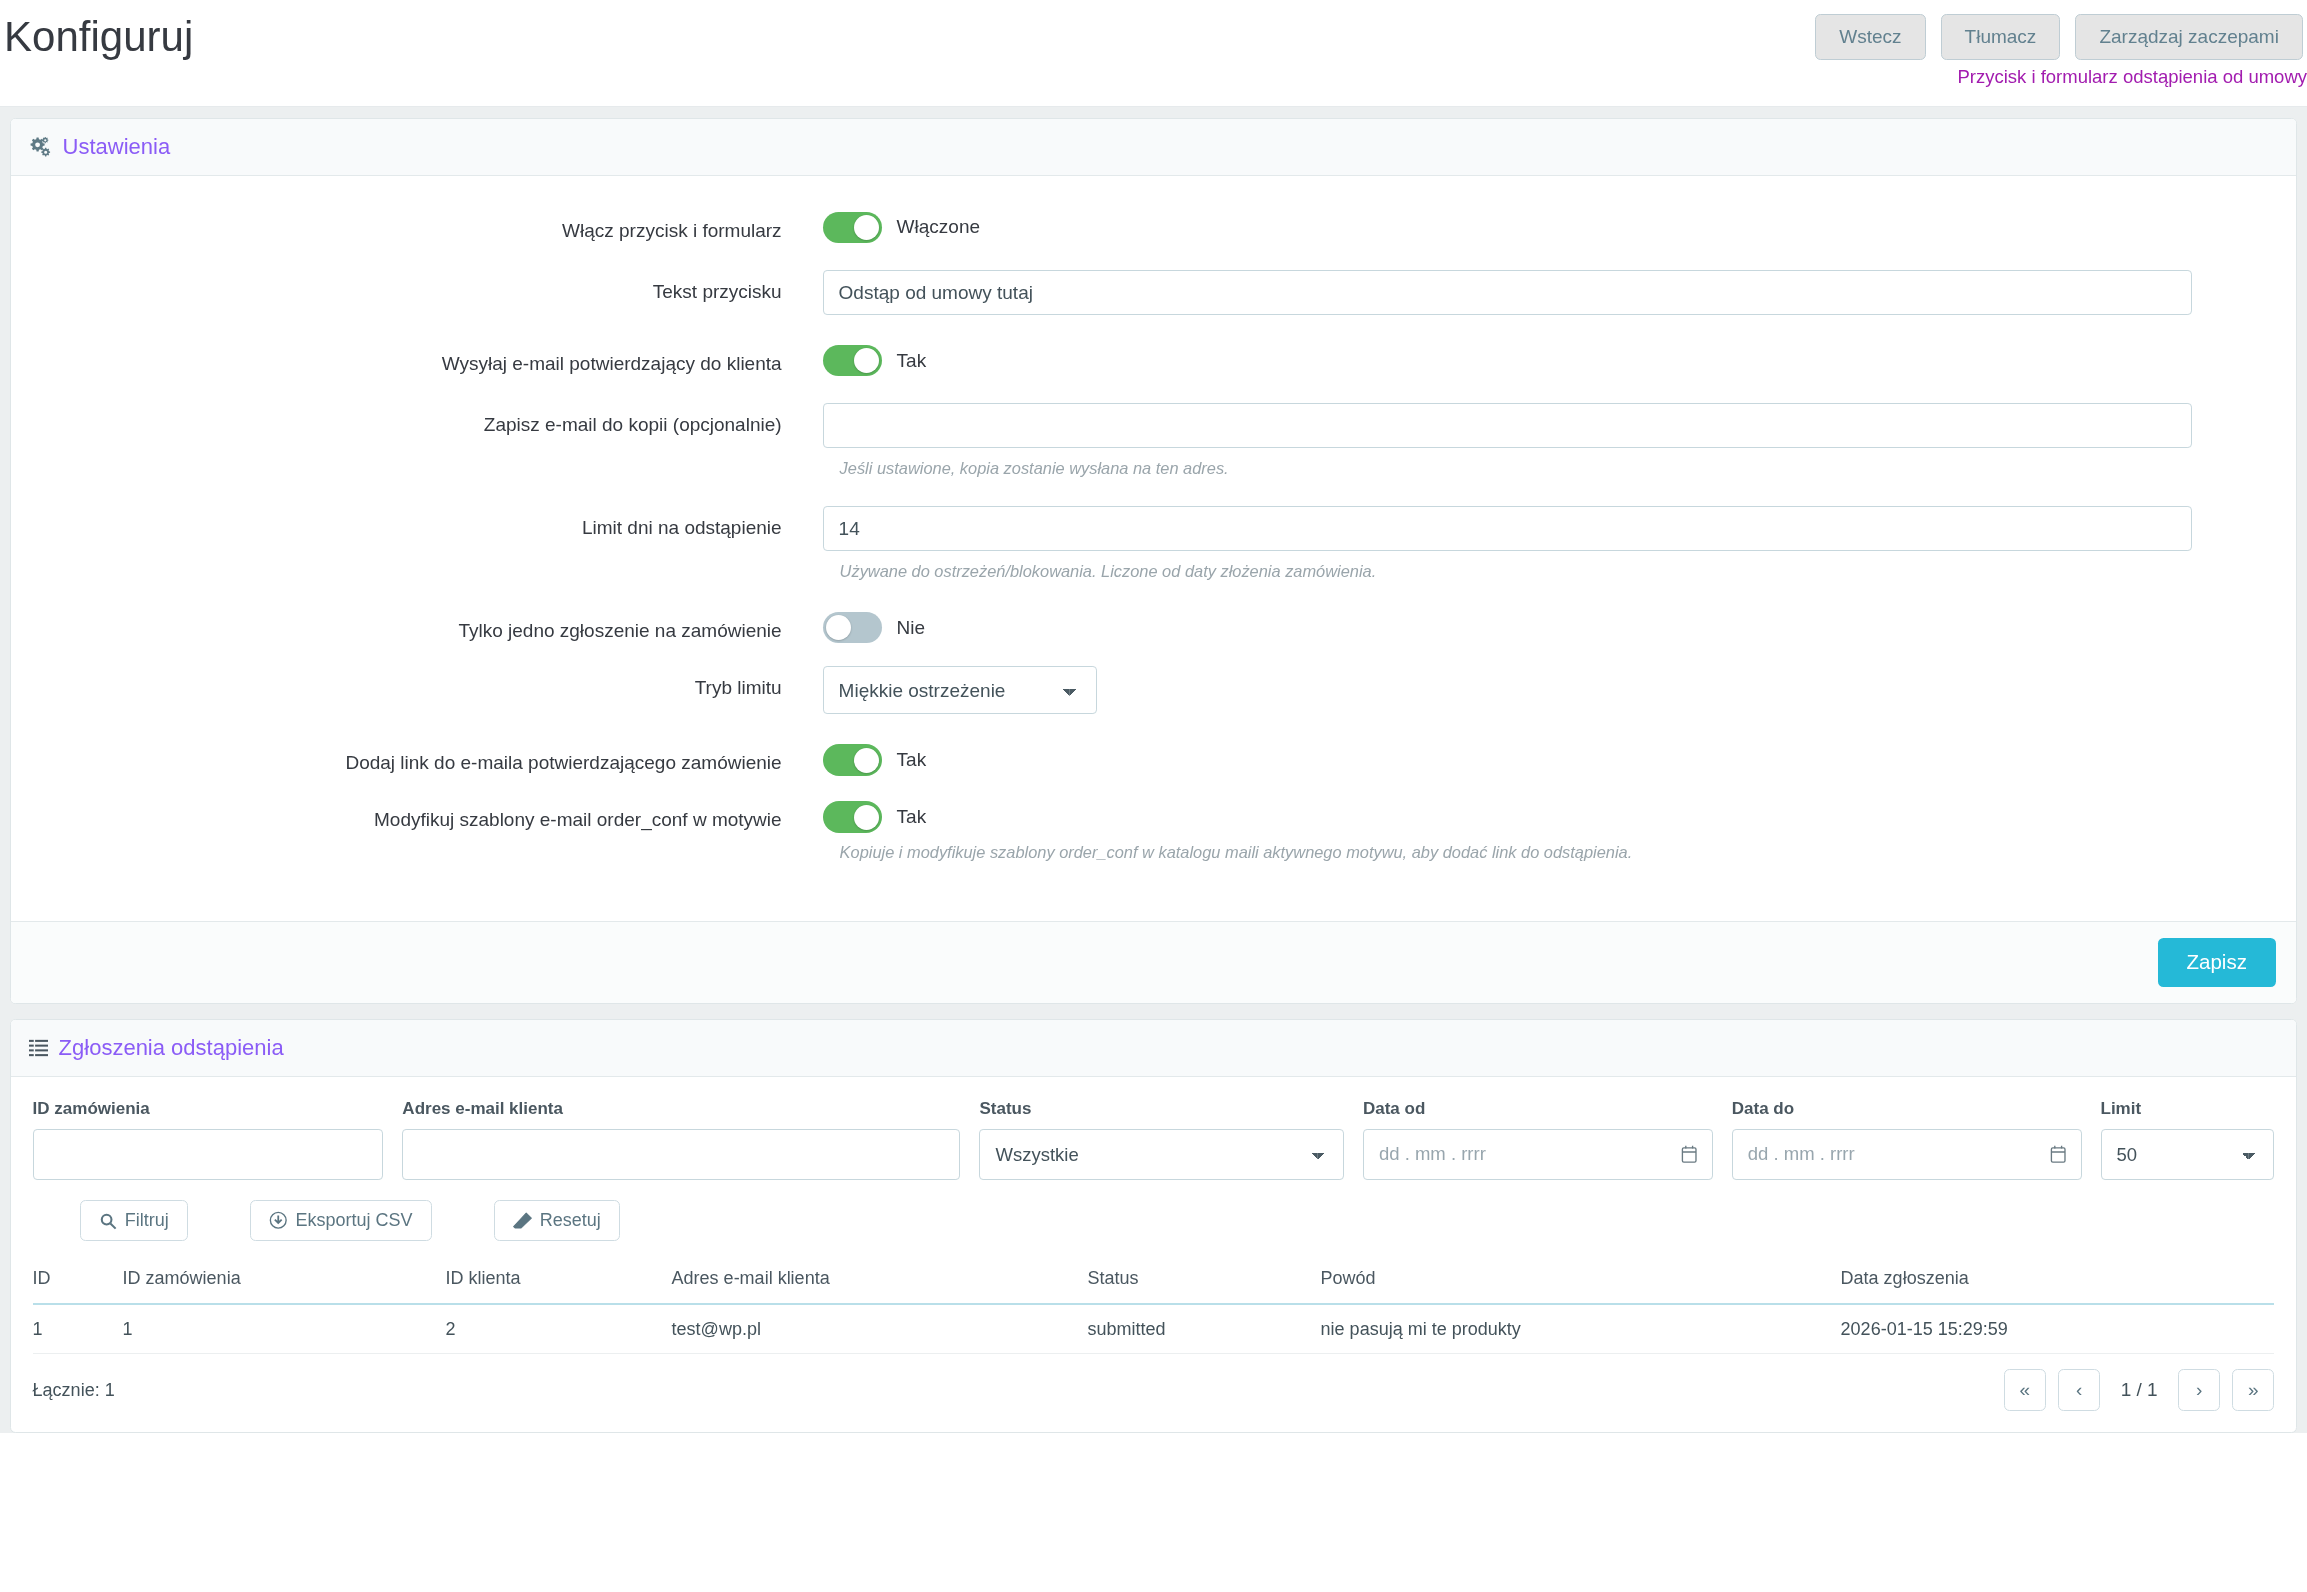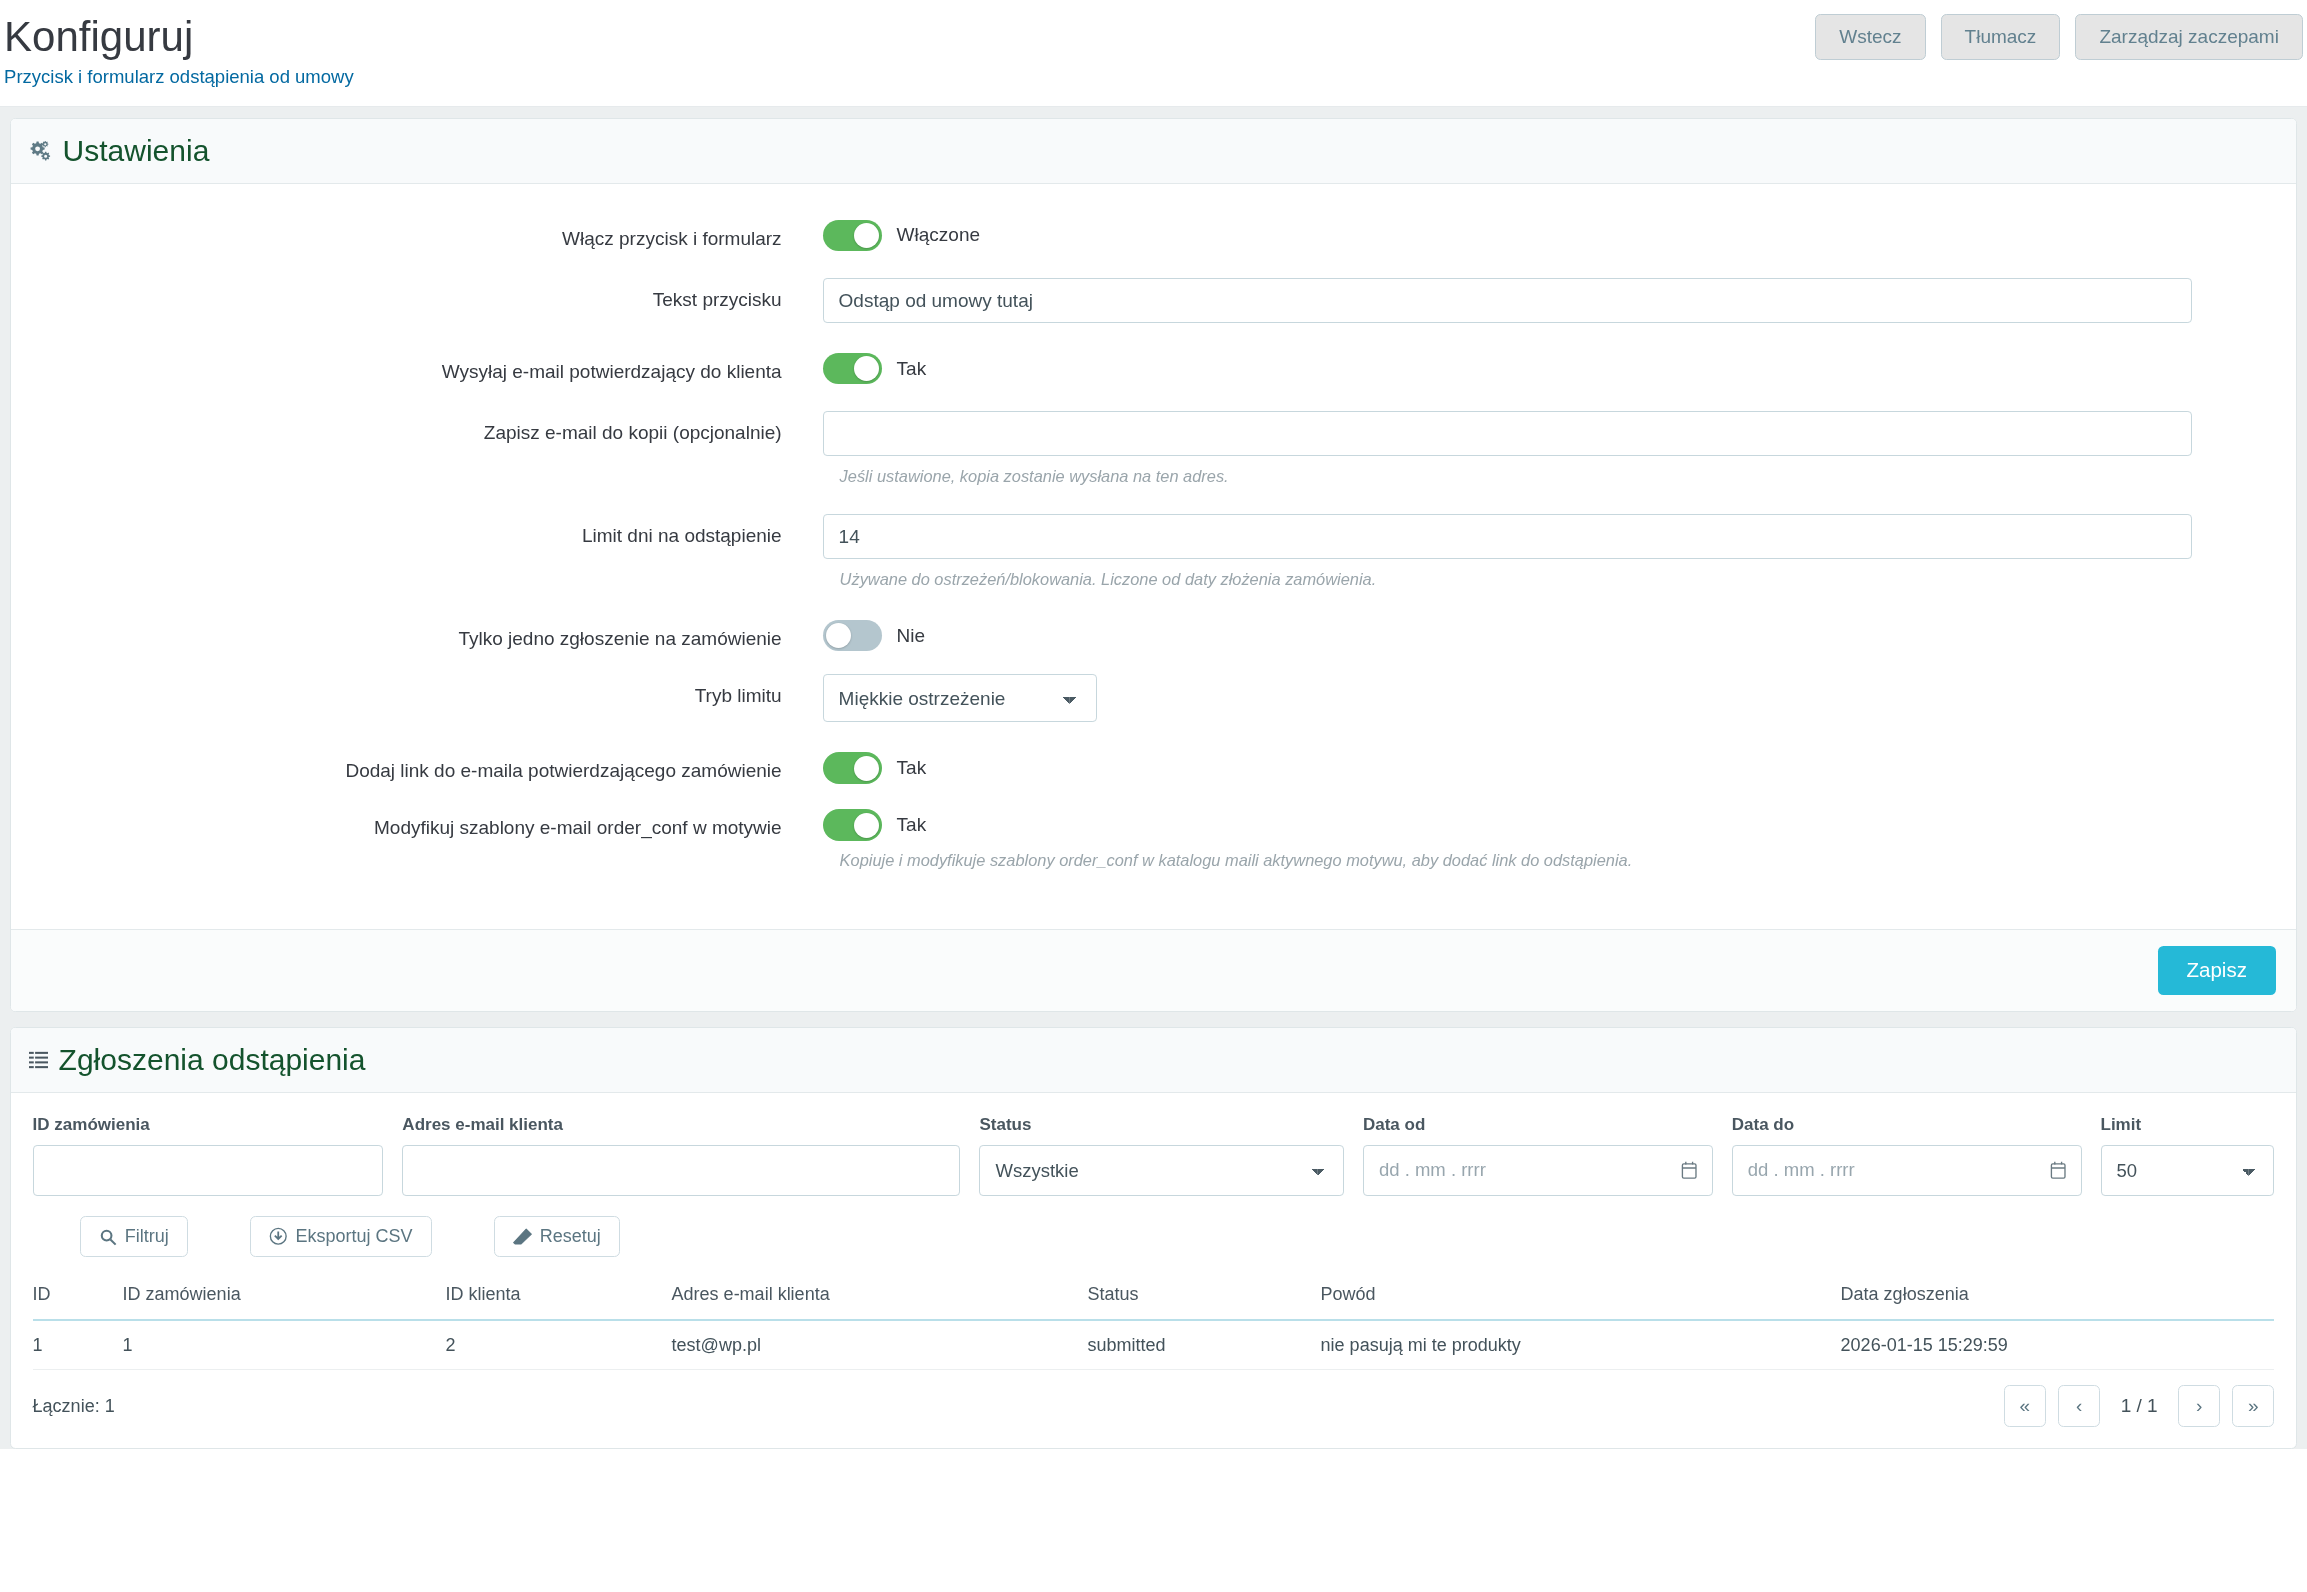--- a/index.html
+++ b/index.html
@@ -22,21 +22,21 @@
   .breadcrumb {
     font-size: 15.7px; color: #9aa5ab; letter-spacing: 0.1px;
     padding-left: 4.1px; height: 5.5px; overflow: hidden; line-height: 15px;
     margin-top: -9.6px;
   }
   .page-title {
     font-size: 42px; font-weight: 400; color: #363a41;
     line-height: 1.02; padding-left: 4.1px; margin: 8.2px 0 0 0;
   }
   .page-subtitle {
-    font-size: 18.5px; color: #0369a1; padding-left: 4.1px; margin-top: 6.8px;
+    font-size: 18.5px; color: #a21caf; padding-left: 4.1px; margin-top: 6.8px; text-align: right;
   }
   .head-actions {
     position: absolute; right: 4.1px; top: 13.7px;
     display: flex; gap: 15px;
   }
   .btn-outline {
     border: 1.4px solid #bfcdd4; background: #e5e5e5; color: #62818f;
     border-radius: 5.5px; font-size: 19px; padding: 11px 23px;
     font-family: inherit; cursor: pointer; white-space: nowrap;
   }
@@ -45,21 +45,21 @@
   .page-body { background: #eceff0; padding: 11px 9.6px 0 9.6px; }
   .panel {
     background: #fff; border: 1.4px solid #dfe6e8; border-radius: 5.5px;
     margin-bottom: 15px;
   }
   .panel-heading {
     background: #f8fafb; border-bottom: 1.4px solid #e3e9eb;
     border-radius: 4.1px 4.1px 0 0;
     padding: 15px 18px; display: flex; align-items: center; gap: 11px;
   }
-  .panel-heading .ptitle { font-size: 30px; color: #14532d; }
+  .panel-heading .ptitle { font-size: 22px; color: #8b5cf6; }
   .gear-icon svg { display: block; }
   .list-icon { display:inline-block; line-height:0; }
 
   .panel-body { padding: 33px 0 30px 0; }
 
   
   .form-row { display: flex; align-items: flex-start; margin-bottom: 27px; }
   .form-row.tight { margin-bottom: 23px; }
   .form-label {
     width: 812px; text-align: right; padding-right: 41px;

